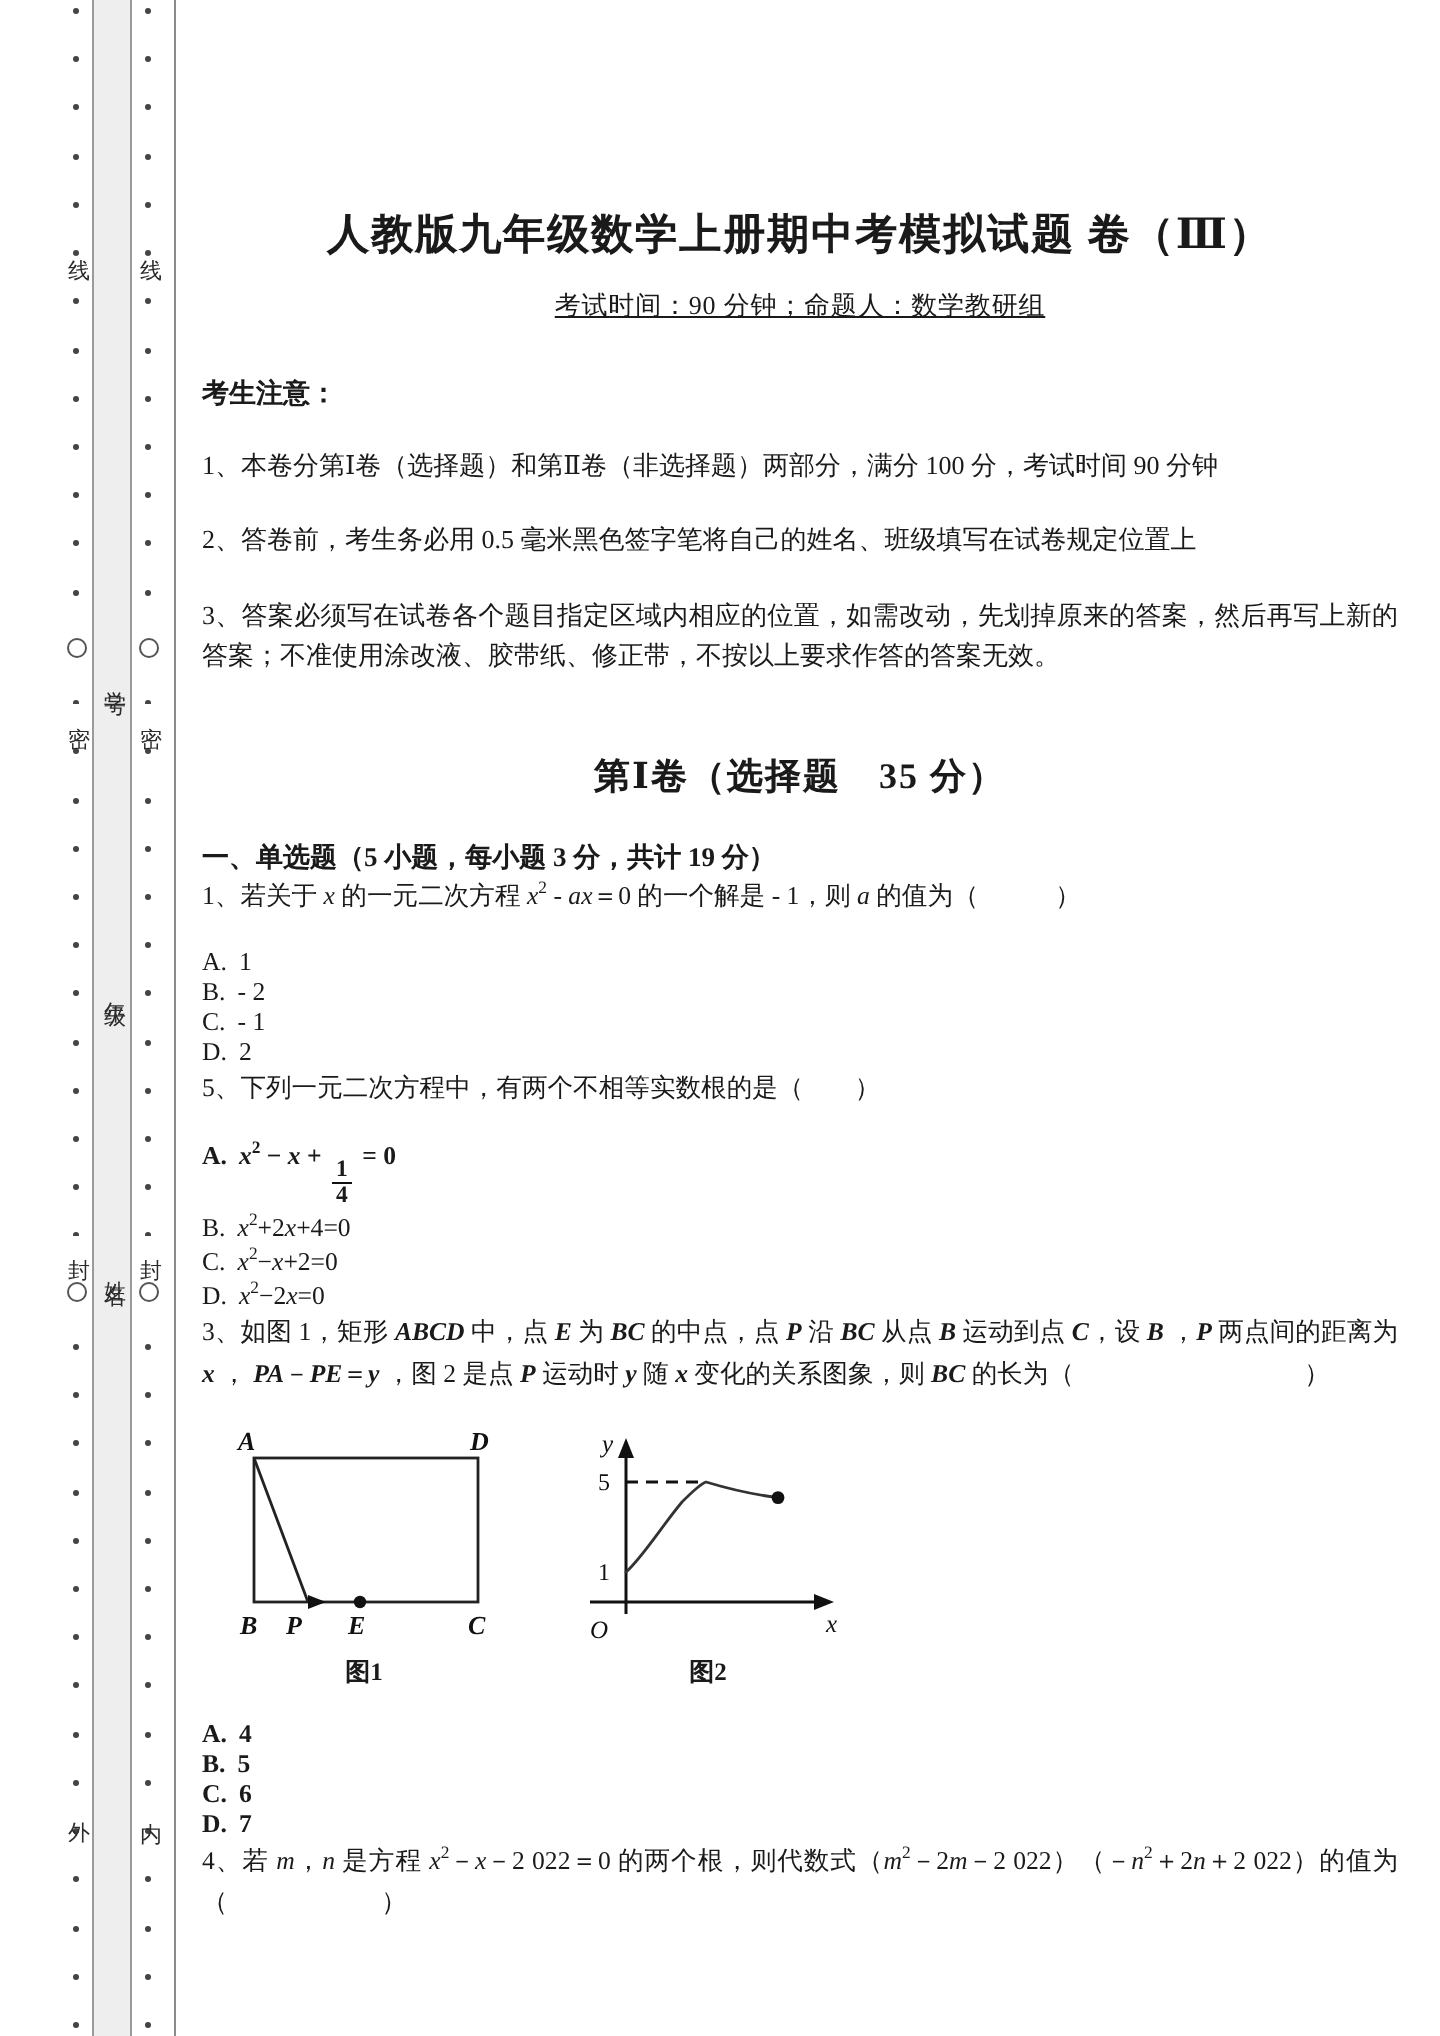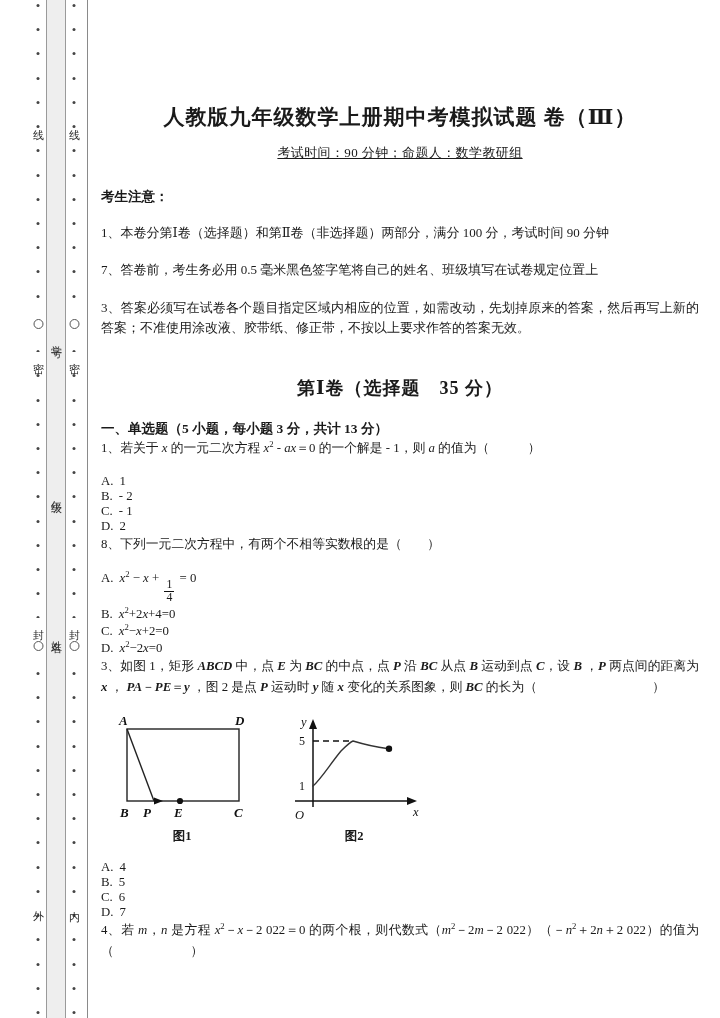--- a/index.html
+++ b/index.html
@@ -175,21 +175,21 @@
     font-size: 12.8px;
     margin-top: 15px;
     align-items: baseline;
     flex-direction: column;
   }
   .opt {
     flex: 0 0 25%;
     white-space: nowrap;
   }
   .opt .lbl { margin-right: 6px; }
-  .opt.bold { font-weight: normal; }
+  .opt.bold { font-weight: bold; }
 
   
   .mi { font-style: italic; }
   sup { font-size: 0.68em; vertical-align: super; }
   .frac {
     display: inline-flex;
     flex-direction: column;
     vertical-align: -0.48em;
     text-align: center;
     margin: 0 2px;
@@ -336,37 +336,37 @@
     <div id="frame-line"></div>
   </div>
 
   <div id="content">
 
     <div class="doc-title">人教版九年级数学上册期中考模拟试题 卷（Ⅲ）</div>
     <div class="doc-subtitle">考试时间：90 分钟；命题人：数学教研组</div>
 
     <div class="notice-head">考生注意：</div>
     <div class="notice-item">1、本卷分第Ⅰ卷（选择题）和第Ⅱ卷（非选择题）两部分，满分 100 分，考试时间 90 分钟</div>
-    <div class="notice-item">7、答卷前，考生务必用 0.5 毫米黑色签字笔将自己的姓名、班级填写在试卷规定位置上</div>
+    <div class="notice-item">2、答卷前，考生务必用 0.5 毫米黑色签字笔将自己的姓名、班级填写在试卷规定位置上</div>
     <div class="notice-item">3、答案必须写在试卷各个题目指定区域内相应的位置，如需改动，先划掉原来的答案，然后再写上新的答案；不准使用涂改液、胶带纸、修正带，不按以上要求作答的答案无效。</div>
 
     <div class="part-title">第Ⅰ卷（选择题　35 分）</div>
-    <div class="section-title">一、单选题（5 小题，每小题 3 分，共计 13 分）</div>
+    <div class="section-title">一、单选题（5 小题，每小题 3 分，共计 19 分）</div>
 
     <div class="q-text">
       <span>1、若关于 <span class="mi">x</span> 的一元二次方程 <span class="mi">x</span><sup>2</sup> - <span class="mi">ax</span>＝0 的一个解是 - 1，则 <span class="mi">a</span> 的值为（　　　）</span>
     </div>
     <div class="opt-row">
       <div class="opt"><span class="lbl">A.</span><span>1</span></div>
       <div class="opt"><span class="lbl">B.</span><span>- 2</span></div>
       <div class="opt"><span class="lbl">C.</span><span>- 1</span></div>
       <div class="opt"><span class="lbl">D.</span><span>2</span></div>
     </div>
 
-    <div class="q-text">8、下列一元二次方程中，有两个不相等实数根的是（　　）</div>
+    <div class="q-text">5、下列一元二次方程中，有两个不相等实数根的是（　　）</div>
     <div class="opt-row">
       <div class="opt bold">
         <span class="lbl">A.</span><span><span class="mi">x</span><sup>2</sup> − <span class="mi">x</span> + <span class="frac">
               <span class="num">1</span>
               <span class="den">4</span>
             </span> = 0</span>
       </div>
       <div class="opt">
         <span class="lbl">B.</span><span><span class="mi">x</span><sup>2</sup>+2<span class="mi">x</span>+4=0</span>
       </div>

